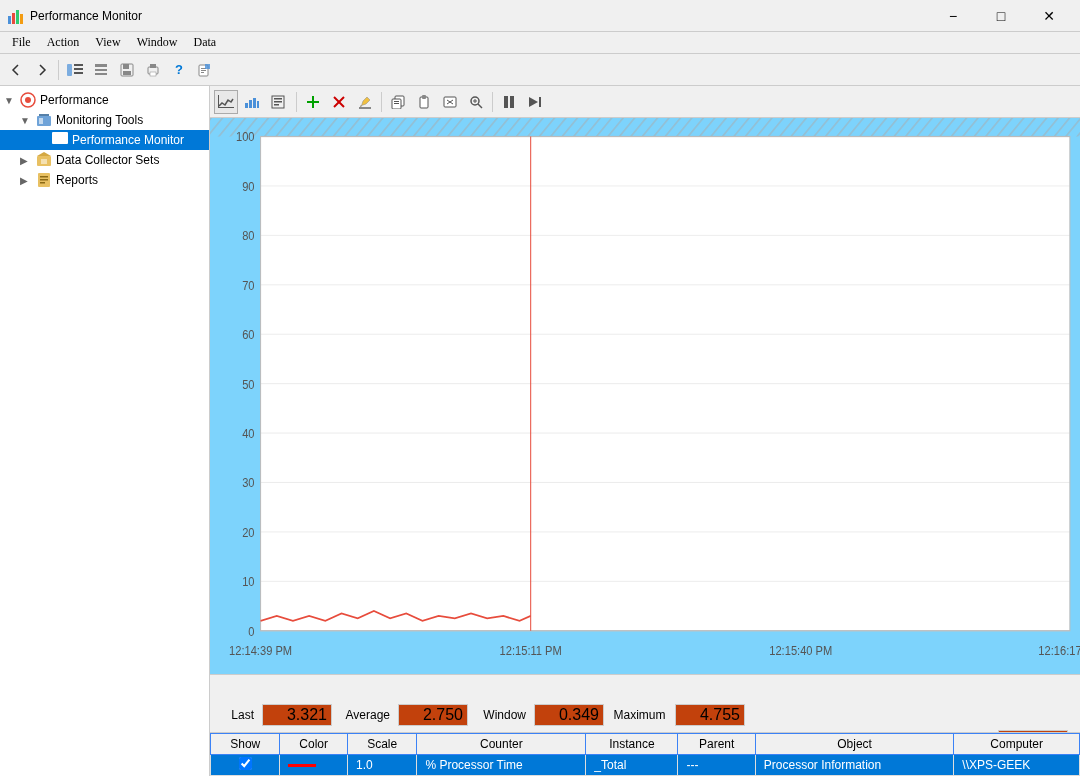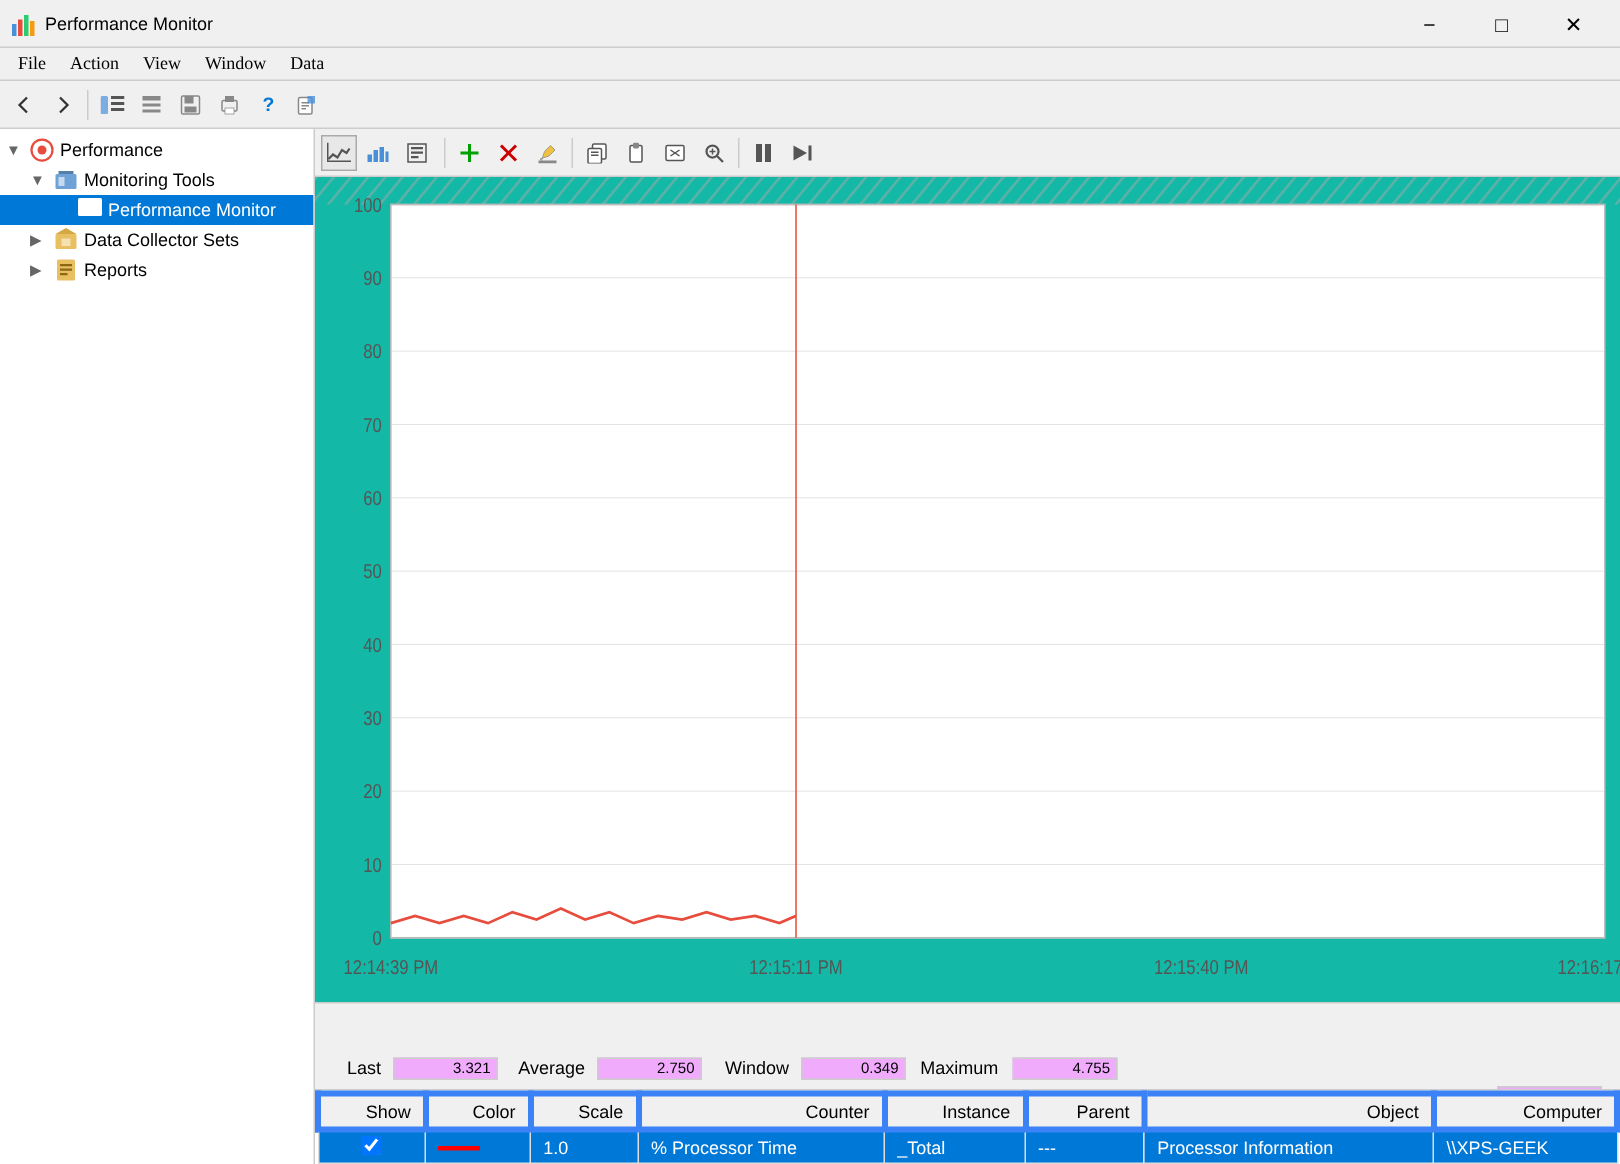--- a/index.html
+++ b/index.html
@@ -152,21 +152,21 @@
       border-bottom: 1px solid #ccc;
       gap: 2px;
       flex-shrink: 0;
     }
 
     
     .chart-container {
       flex: 1;
       position: relative;
       overflow: hidden;
-      background: #14b8a6;
+      background: #7dd3fc;
     }
     canvas, svg { display: block; }
 
     .chart-svg {
       width: 100%;
       height: 100%;
     }
 
     
     .stats-bar {
@@ -175,43 +175,43 @@
       border-top: 1px solid #ccc;
       display: flex;
       align-items: center;
       padding: 4px 12px;
       gap: 8px;
       flex-shrink: 0;
       font-size: 12px;
     }
     .stat-value {
       border: 1px solid #ccc;
-      background: #f0abfc;
+      background: #c2410c;
       padding: 1px 4px;
       min-width: 70px;
       text-align: right;
-      font-size: 10px;
+      font-size: 16px;
     }
 
     
     .counter-table-container {
       flex-shrink: 0;
       border-top: 1px solid #ccc;
       background: white;
     }
     .counter-table {
       width: 100%;
       border-collapse: collapse;
       font-size: 12px;
     }
     .counter-table th {
       background: #f0f0f0;
-      border: 4px solid #3b82f6;
+      border: 1px solid #3b82f6;
       padding: 3px 8px;
-      text-align: right;
+      text-align: center;
       font-weight: normal;
     }
     .counter-table td {
       padding: 2px 8px;
       border: 1px solid #ddd;
     }
     .counter-table tr.selected-row td {
       background: #0078d7;
       color: white;
     }

